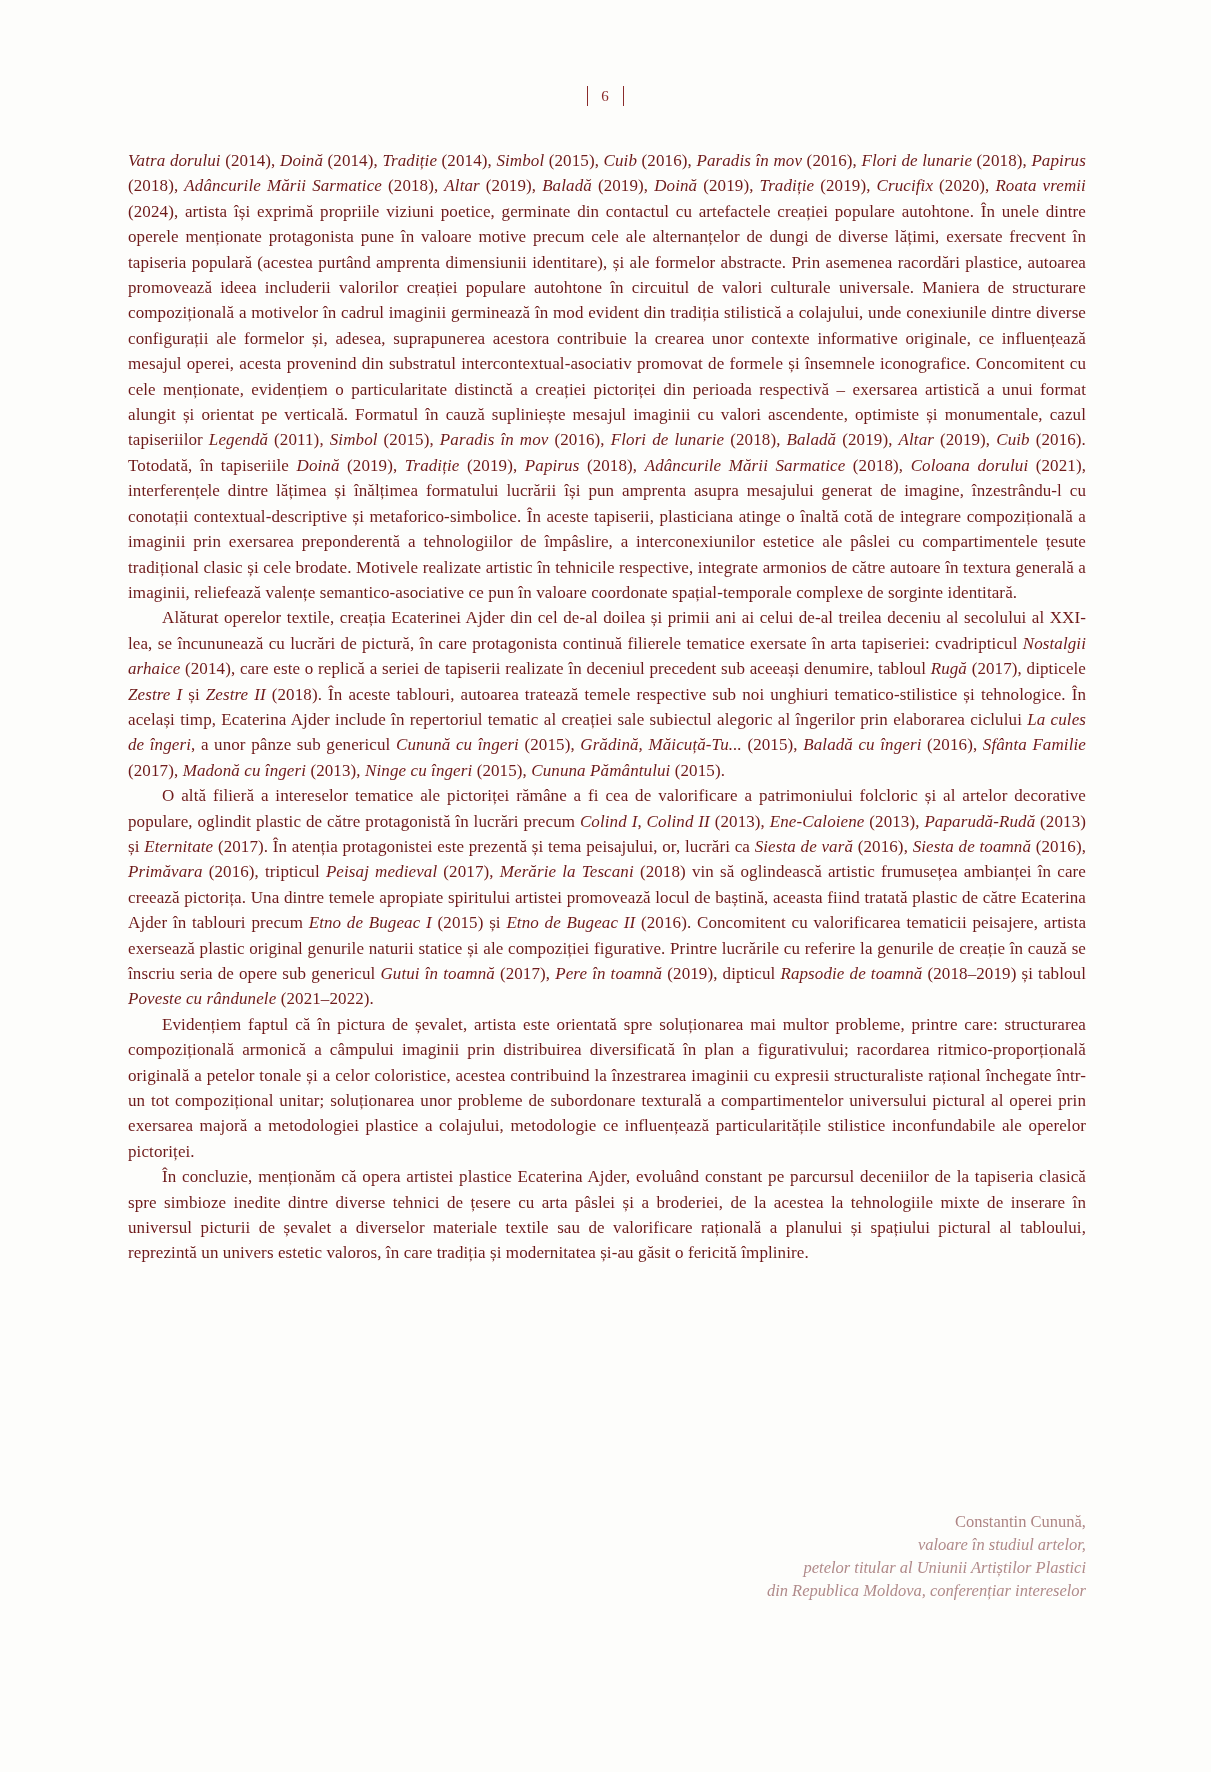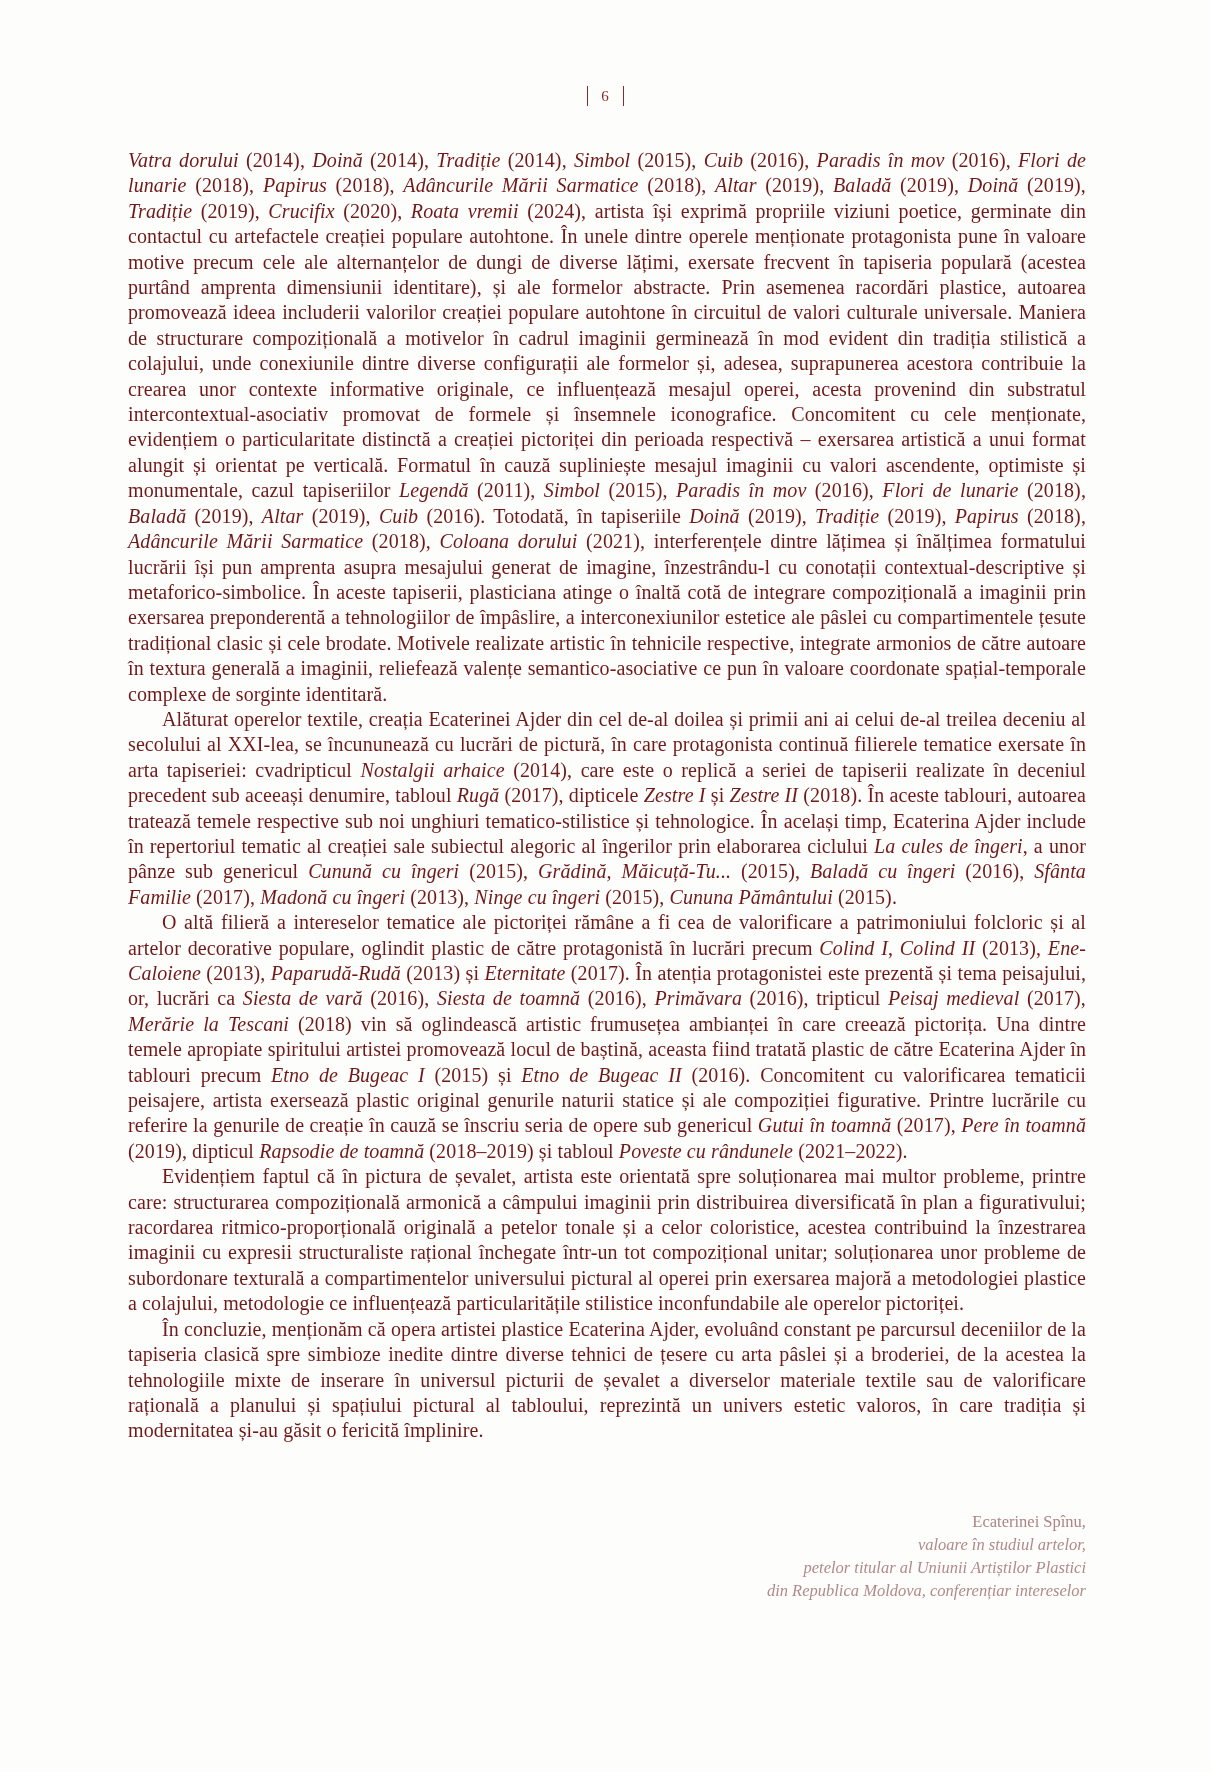--- a/index.html
+++ b/index.html
@@ -45,21 +45,21 @@
     font-size: 15px;
   }
   .content {
     position: absolute;
     left: 128px;
     top: 148px;
     width: 958px;
   }
   p.body-par {
     margin: 0;
-    font-size: 20px;
+    font-size: 17px;
     line-height: 25.4px;
     text-align: justify;
     text-justify: inter-word;
     color: #6e1a1a;
     letter-spacing: 0.1px;
   }
   p.body-par.indent {
     text-indent: 34px;
   }
   .it { font-style: italic; }
@@ -92,19 +92,19 @@
     <div id="paragraphs">
         <p class="body-par"><span class="it">Vatra dorului</span><span> (2014), </span><span class="it">Doină</span><span> (2014), </span><span class="it">Tradiție</span><span> (2014), </span><span class="it">Simbol</span><span> (2015), </span><span class="it">Cuib</span><span> (2016), </span><span class="it">Paradis în mov</span><span> (2016), </span><span class="it">Flori de lunarie</span><span> (2018), </span><span class="it">Papirus</span><span> (2018), </span><span class="it">Adâncurile Mării Sarmatice</span><span> (2018), </span><span class="it">Altar</span><span> (2019), </span><span class="it">Baladă</span><span> (2019), </span><span class="it">Doină</span><span> (2019), </span><span class="it">Tradiție</span><span> (2019), </span><span class="it">Crucifix</span><span> (2020), </span><span class="it">Roata vremii</span><span> (2024), artista își exprimă propriile viziuni poetice, germinate din contactul cu artefactele creației populare autohtone. În unele dintre operele menționate protagonista pune în valoare motive precum cele ale alternanțelor de dungi de diverse lățimi, exersate frecvent în tapiseria populară (acestea purtând amprenta dimensiunii identitare), și ale formelor abstracte. Prin asemenea racordări plastice, autoarea promovează ideea includerii valorilor creației populare autohtone în circuitul de valori culturale universale. Maniera de structurare compozițională a motivelor în cadrul imaginii germinează în mod evident din tradiția stilistică a colajului, unde conexiunile dintre diverse configurații ale formelor și, adesea, suprapunerea acestora contribuie la crearea unor contexte informative originale, ce influențează mesajul operei, acesta provenind din substratul intercontextual-asociativ promovat de formele și însemnele iconografice. Concomitent cu cele menționate, evidențiem o particularitate distinctă a creației pictoriței din perioada respectivă – exersarea artistică a unui format alungit și orientat pe verticală. Formatul în cauză supliniește mesajul imaginii cu valori ascendente, optimiste și monumentale, cazul tapiseriilor </span><span class="it">Legendă</span><span> (2011), </span><span class="it">Simbol</span><span> (2015), </span><span class="it">Paradis în mov</span><span> (2016), </span><span class="it">Flori de lunarie</span><span> (2018), </span><span class="it">Baladă</span><span> (2019), </span><span class="it">Altar</span><span> (2019), </span><span class="it">Cuib</span><span> (2016). Totodată, în tapiseriile </span><span class="it">Doină</span><span> (2019), </span><span class="it">Tradiție</span><span> (2019), </span><span class="it">Papirus</span><span> (2018), </span><span class="it">Adâncurile Mării Sarmatice</span><span> (2018), </span><span class="it">Coloana dorului</span><span> (2021), interferențele dintre lățimea și înălțimea formatului lucrării își pun amprenta asupra mesajului generat de imagine, înzestrându-l cu conotații contextual-descriptive și metaforico-simbolice. În aceste tapiserii, plasticiana atinge o înaltă cotă de integrare compozițională a imaginii prin exersarea preponderentă a tehnologiilor de împâslire, a interconexiunilor estetice ale pâslei cu compartimentele țesute tradițional clasic și cele brodate. Motivele realizate artistic în tehnicile respective, integrate armonios de către autoare în textura generală a imaginii, reliefează valențe semantico-asociative ce pun în valoare coordonate spațial-temporale complexe de sorginte identitară.</span></p>
         <p class="body-par indent"><span>Alăturat operelor textile, creația Ecaterinei Ajder din cel de-al doilea și primii ani ai celui de-al treilea deceniu al secolului al XXI-lea, se încununează cu lucrări de pictură, în care protagonista continuă filierele tematice exersate în arta tapiseriei: cvadripticul </span><span class="it">Nostalgii arhaice</span><span> (2014), care este o replică a seriei de tapiserii realizate în deceniul precedent sub aceeași denumire, tabloul </span><span class="it">Rugă</span><span> (2017), dipticele </span><span class="it">Zestre I</span><span> și </span><span class="it">Zestre II</span><span> (2018). În aceste tablouri, autoarea tratează temele respective sub noi unghiuri tematico-stilistice și tehnologice. În același timp, Ecaterina Ajder include în repertoriul tematic al creației sale subiectul alegoric al îngerilor prin elaborarea ciclului </span><span class="it">La cules de îngeri</span><span>, a unor pânze sub genericul </span><span class="it">Cunună cu îngeri</span><span> (2015), </span><span class="it">Grădină, Măicuță-Tu...</span><span> (2015), </span><span class="it">Baladă cu îngeri</span><span> (2016), </span><span class="it">Sfânta Familie</span><span> (2017), </span><span class="it">Madonă cu îngeri</span><span> (2013), </span><span class="it">Ninge cu îngeri</span><span> (2015), </span><span class="it">Cununa Pământului</span><span> (2015).</span></p>
         <p class="body-par indent"><span>O altă filieră a intereselor tematice ale pictoriței rămâne a fi cea de valorificare a patrimoniului folcloric și al artelor decorative populare, oglindit plastic de către protagonistă în lucrări precum </span><span class="it">Colind I</span><span>, </span><span class="it">Colind II</span><span> (2013), </span><span class="it">Ene-Caloiene</span><span> (2013), </span><span class="it">Paparudă-Rudă</span><span> (2013) și </span><span class="it">Eternitate</span><span> (2017). În atenția protagonistei este prezentă și tema peisajului, or, lucrări ca </span><span class="it">Siesta de vară</span><span> (2016), </span><span class="it">Siesta de toamnă</span><span> (2016), </span><span class="it">Primăvara</span><span> (2016), tripticul </span><span class="it">Peisaj medieval</span><span> (2017), </span><span class="it">Merărie la Tescani</span><span> (2018) vin să oglindească artistic frumusețea ambianței în care creează pictorița. Una dintre temele apropiate spiritului artistei promovează locul de baștină, aceasta fiind tratată plastic de către Ecaterina Ajder în tablouri precum </span><span class="it">Etno de Bugeac I</span><span> (2015) și </span><span class="it">Etno de Bugeac II</span><span> (2016). Concomitent cu valorificarea tematicii peisajere, artista exersează plastic original genurile naturii statice și ale compoziției figurative. Printre lucrările cu referire la genurile de creație în cauză se înscriu seria de opere sub genericul </span><span class="it">Gutui în toamnă</span><span> (2017), </span><span class="it">Pere în toamnă</span><span> (2019), dipticul </span><span class="it">Rapsodie de toamnă</span><span> (2018–2019) și tabloul </span><span class="it">Poveste cu rândunele</span><span> (2021–2022).</span></p>
         <p class="body-par indent"><span>Evidențiem faptul că în pictura de șevalet, artista este orientată spre soluționarea mai multor probleme, printre care: structurarea compozițională armonică a câmpului imaginii prin distribuirea diversificată în plan a figurativului; racordarea ritmico-proporțională originală a petelor tonale și a celor coloristice, acestea contribuind la înzestrarea imaginii cu expresii structuraliste rațional închegate într-un tot compozițional unitar; soluționarea unor probleme de subordonare texturală a compartimentelor universului pictural al operei prin exersarea majoră a metodologiei plastice a colajului, metodologie ce influențează particularitățile stilistice inconfundabile ale operelor pictoriței.</span></p>
         <p class="body-par indent"><span>În concluzie, menționăm că opera artistei plastice Ecaterina Ajder, evoluând constant pe parcursul deceniilor de la tapiseria clasică spre simbioze inedite dintre diverse tehnici de țesere cu arta pâslei și a broderiei, de la acestea la tehnologiile mixte de inserare în universul picturii de șevalet a diverselor materiale textile sau de valorificare rațională a planului și spațiului pictural al tabloului, reprezintă un univers estetic valoros, în care tradiția și modernitatea și-au găsit o fericită împlinire.</span></p>
       </div>
   </div>
 
   <div class="colophon">
-    <div class="name">Ecaterinei Spînu,</div>
+    <div class="name">Constantin Cunună,</div>
     <div>valoare în studiul artelor,</div>
     <div>petelor titular al Uniunii Artiștilor Plastici</div>
     <div>din Republica Moldova, conferențiar intereselor</div>
   </div>
 
 </div>
 
 </body></html>

